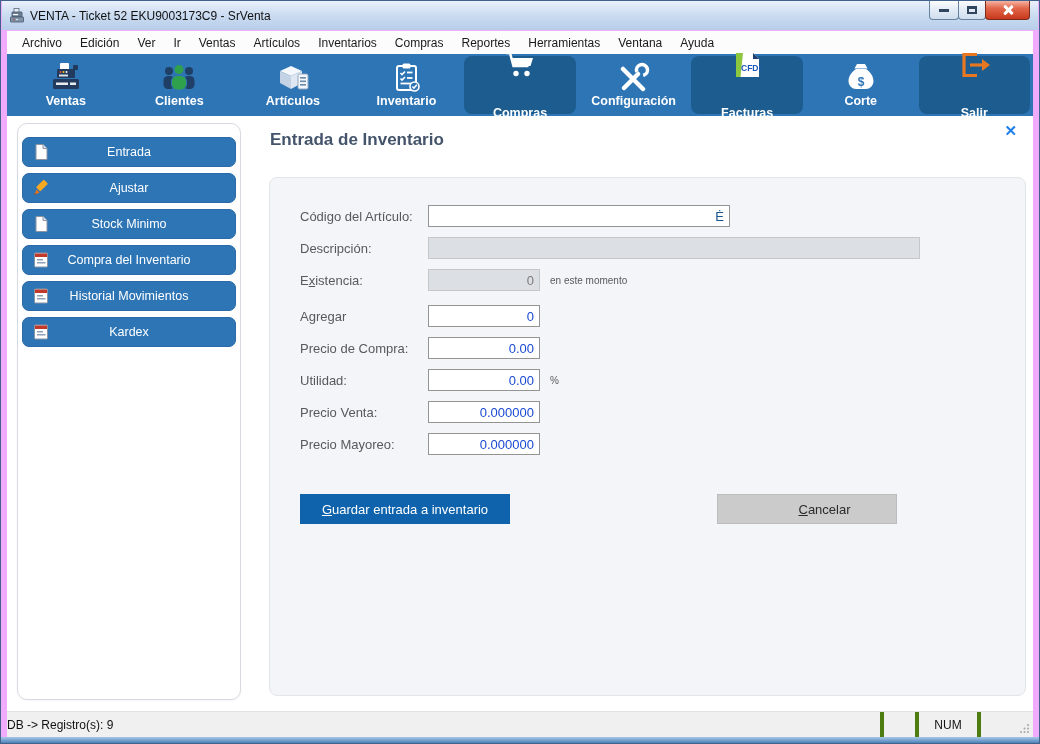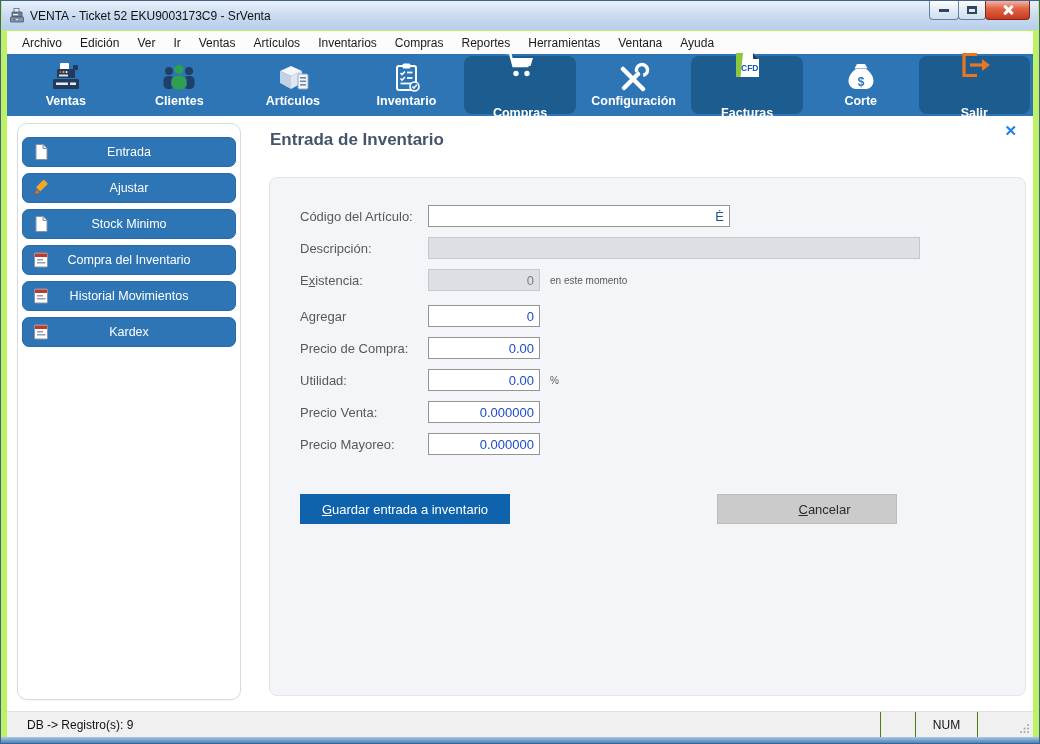--- a/index.html
+++ b/index.html
@@ -1,17 +1,17 @@
 <!DOCTYPE html>
 <html><head>
 <meta charset="utf-8">
 <style>
   * { margin:0; padding:0; box-sizing:border-box; }
   body { font-family:"Liberation Sans", sans-serif; background:#fff; }
-  .win { position:relative; width:1040px; height:744px; background:#bef264; border:1px solid #41628c; overflow:hidden; }
+  .win { position:relative; width:1040px; height:744px; background:#f0abfc; border:1px solid #41628c; overflow:hidden; }
   .bottom-band { position:absolute; left:0; right:0; bottom:0; height:6px; background:linear-gradient(#a9c8e8,#4d83b8); }
 
   
   .titlebar { position:absolute; left:1px; top:0; right:1px; height:29px;
     background:linear-gradient(#eaf1fb,#cdddf2 45%,#b6cdea); display:flex; align-items:center; padding-left:7px;
     font-size:12px; color:#111; }
   .titlebar .app-ico { margin-right:5px; display:flex; }
   .winbtns { position:absolute; top:0; right:8px; display:flex; }
   .wbtn { height:19px; border:1px solid #65839f; border-top:none; margin-left:-1px;
     background:linear-gradient(#fdfdfd,#e7eef7 40%,#cfdeee); display:flex; align-items:center; justify-content:center;
@@ -64,22 +64,22 @@
   .suffix { margin-left:10px; font-size:10px; color:#595959; }
   .gap-top { margin-top:12px; }
 
   .btn-row { display:flex; margin-top:38px; }
   .btn-save { width:210px; height:30px; background:#0e63ac; color:#fff; border:none; font-family:"Liberation Sans",sans-serif; font-size:13px; cursor:pointer; }
   .btn-cancel { width:180px; height:30px; margin-left:207px; background:#cbcbcb; color:#2b2b2b; border:1px solid #bcbcbc; font-family:"Liberation Sans",sans-serif; font-size:13px; cursor:pointer;padding-left:35px; }
 
   
   .statusbar { position:absolute; left:0; right:0; bottom:0; height:26px; background:#f0f0f0; border-top:1px solid #e2e2e2;
     display:flex; align-items:center; font-size:12px; color:#111; }
-  .sb-left { padding-left:20px; flex:1; }
-  .sb-cell { height:100%; border-left:1px solid #4d7c0f; display:flex; align-items:center; justify-content:center; }
+  .sb-left { padding-left:0; flex:1; }
+  .sb-cell { height:100%; border-left:4px solid #4d7c0f; display:flex; align-items:center; justify-content:center; }
   .sb-c1 { width:35px; } .sb-c2 { width:62px; } .sb-c3 { width:40px; }
   .sb-grip { width:16px; height:100%; display:flex; align-items:flex-end; justify-content:flex-end; padding:0 3px 3px 0; cursor:nwse-resize; }
 </style>
 </head>
 <body>
 
 <div class="win">
 
   <div class="titlebar">
     <span class="app-ico">

